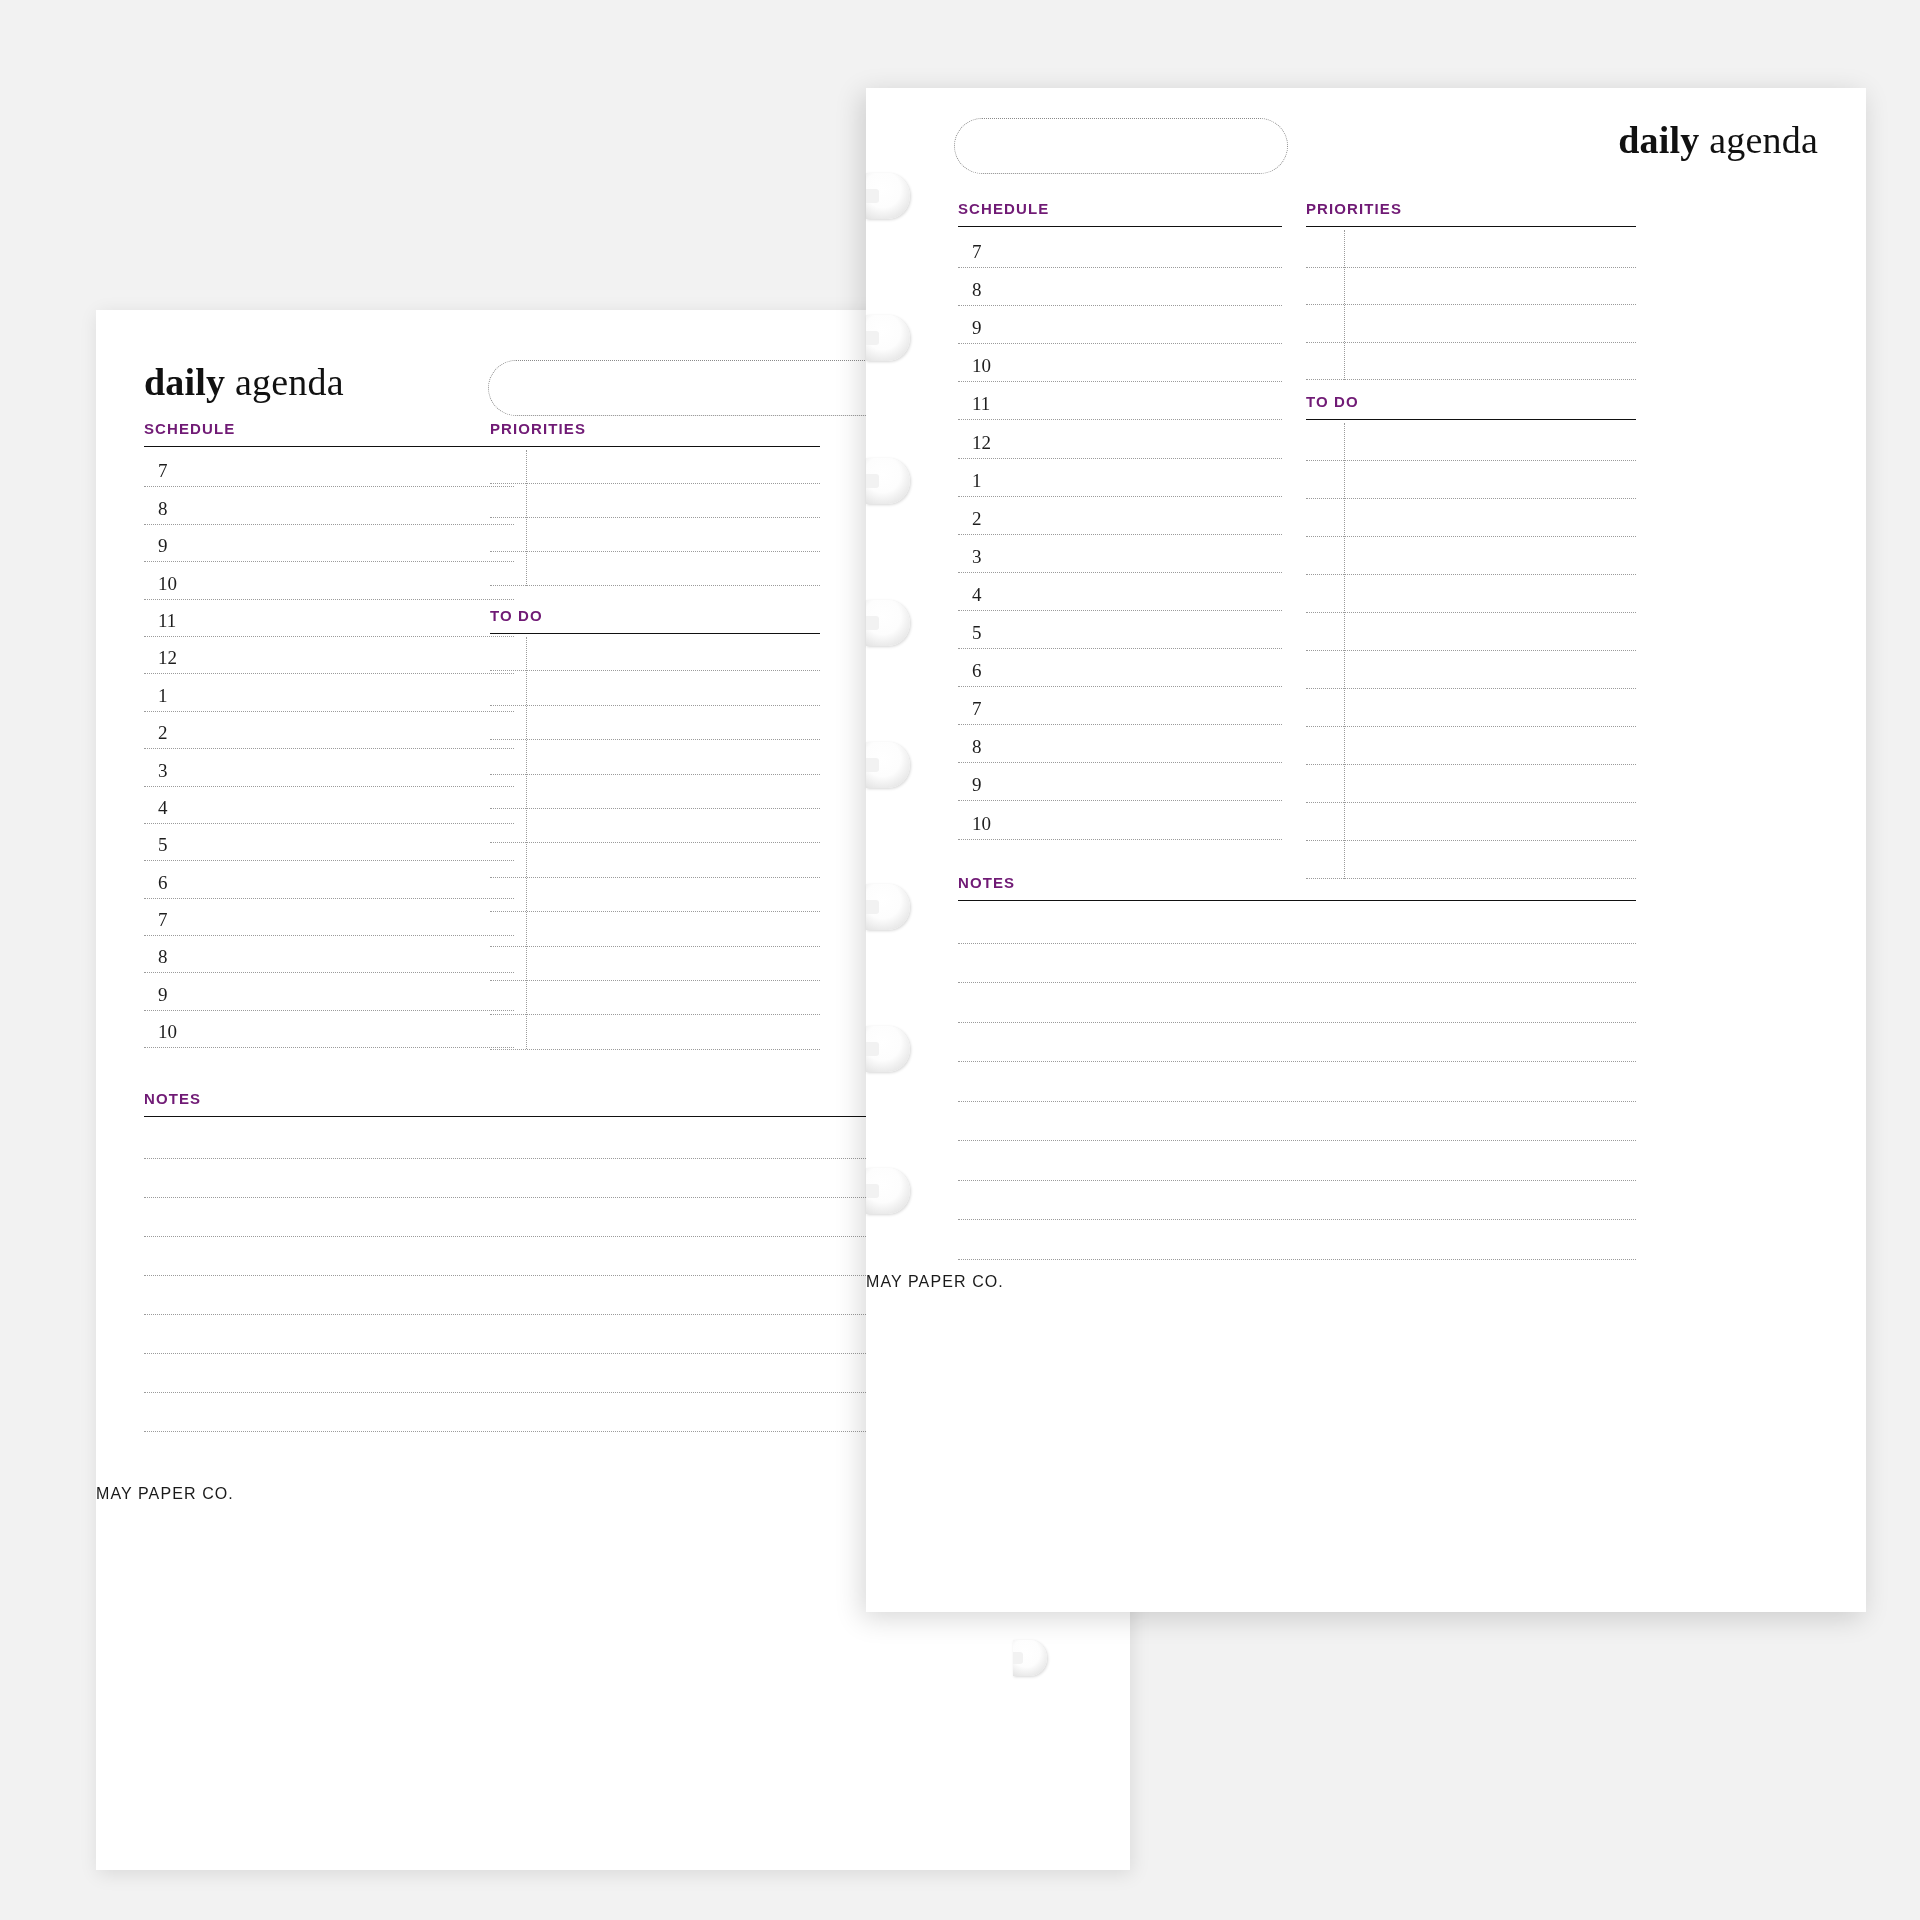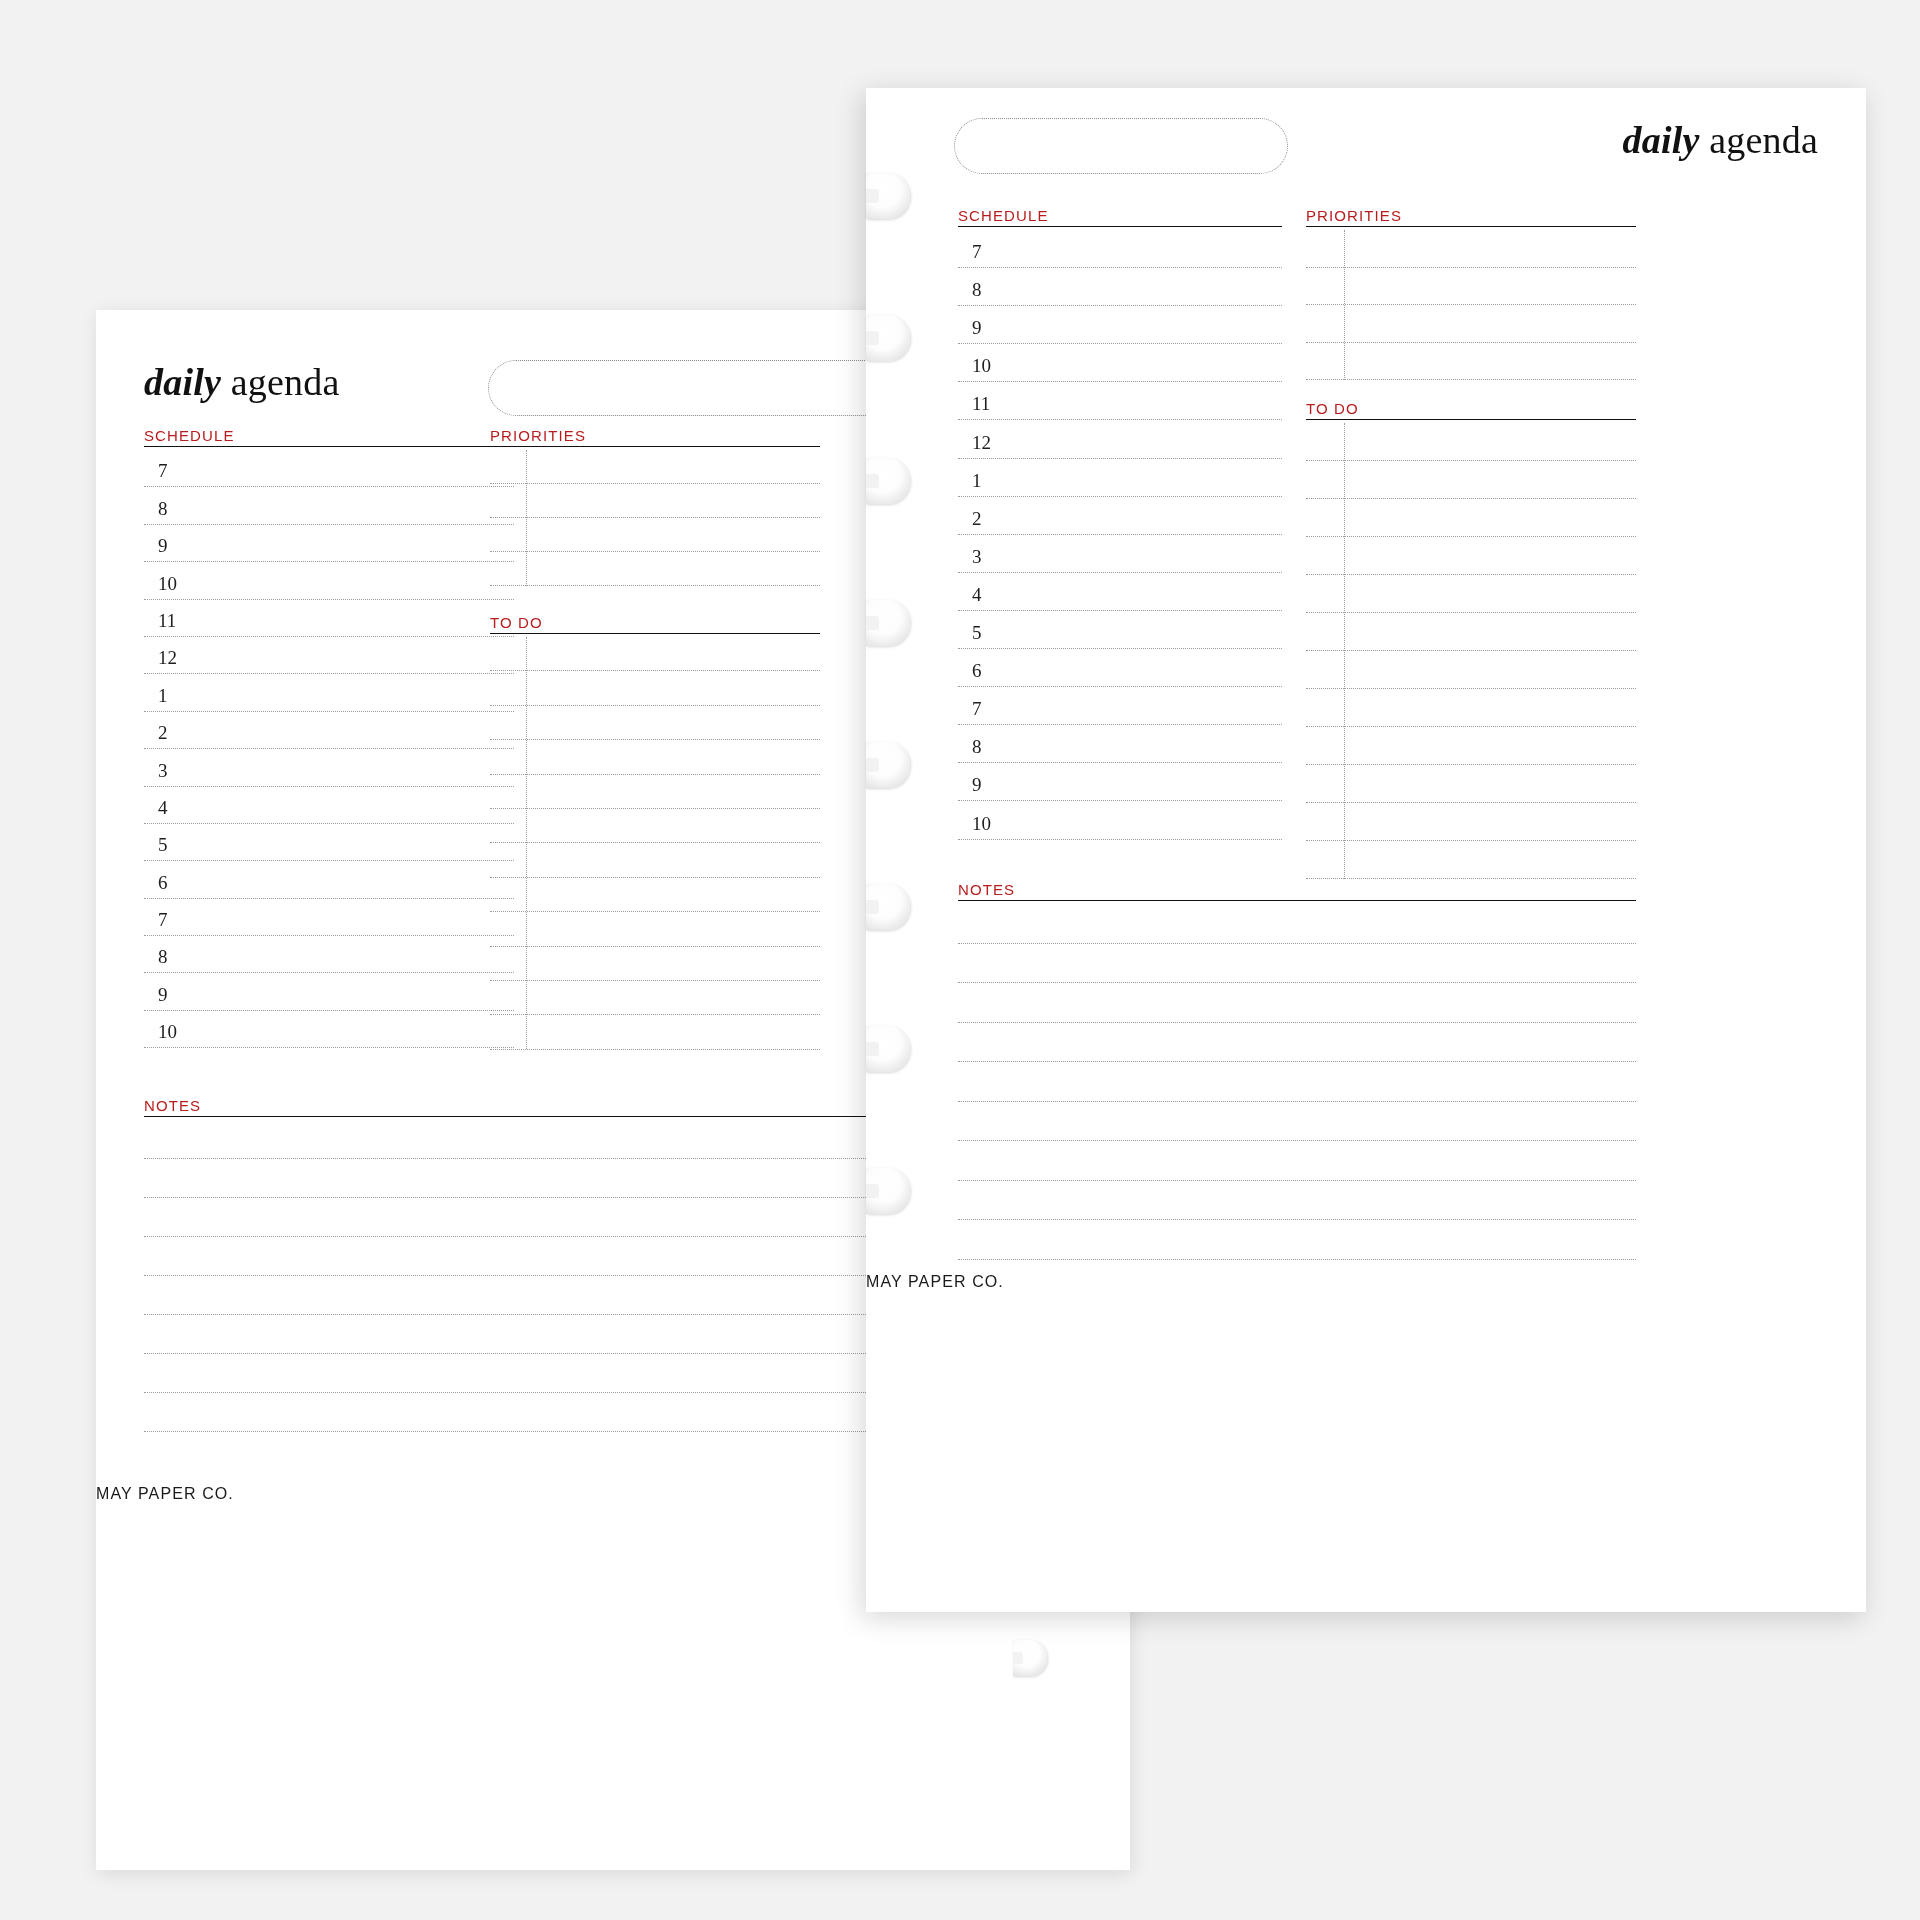--- a/index.html
+++ b/index.html
@@ -42,45 +42,43 @@
   }
   .logo {
     position: absolute;
     font-size: 38px;
     letter-spacing: 0.2px;
     white-space: nowrap;
     color: #111;
   }
   .logo .it {
     font-family: "Liberation Serif", serif;
-    font-style: italic;
     font-weight: 700;
   }
   .logo .rg {
     font-family: "Liberation Serif", serif;
     font-style: normal;
     font-weight: 400;
   }
   .datebox {
     position: absolute;
     border: 1.5px dotted #8a8a8a;
     border-radius: 40px;
     box-sizing: border-box;
     background: transparent;
   }
 
   
   .sect-title {
     position: absolute;
     font-size: 15px;
     letter-spacing: 1.1px;
-    color: #b91c1c;
-    font-weight: 400;
+    color: #701a75;
+    font-weight: 700;
     white-space: nowrap;
-    margin-top: 7px;
   }
   .sect-rule {
     position: absolute;
     border-top: 1.4px solid #111;
   }
 
   
   .sched {
     position: absolute;
   }

